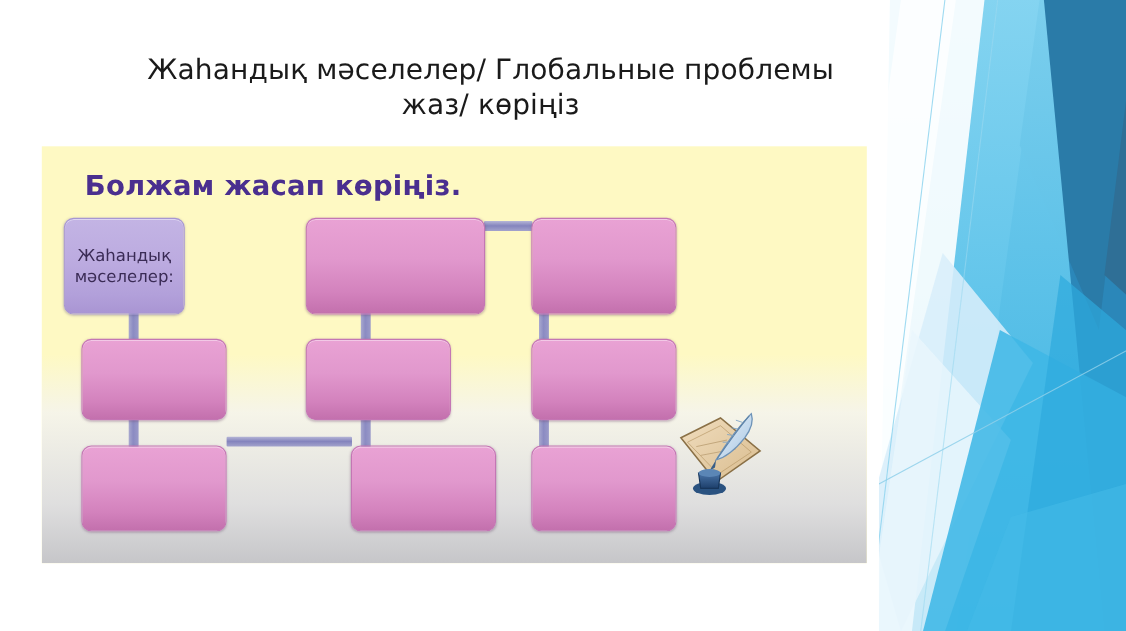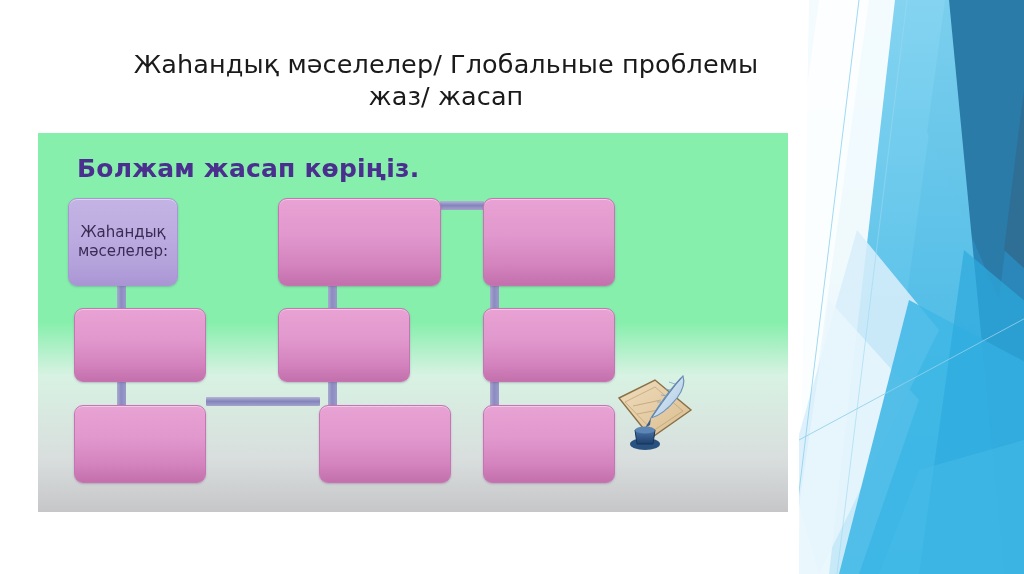--- a/index.html
+++ b/index.html
@@ -53,21 +53,21 @@
     white-space: nowrap;
   }
 
   
   #picture {
     position: absolute;
     left: 38px;
     top: 133px;
     width: 750px;
     height: 379px;
-    background: #86efac;
+    background: #fef9c3;
     overflow: hidden;
   }
   
   #picture-floor {
     position: absolute;
     left: 0;
     bottom: 0;
     width: 100%;
     height: 190px;
     background: linear-gradient(to bottom, rgba(255,255,255,0) 0%, rgba(243,243,245,0.75) 28%, rgba(221,221,224,0.95) 72%, #c6c6c9 100%);
@@ -171,21 +171,21 @@
       <line x1="60" y1="0" x2="-10" y2="574" stroke="#8fd4ef" stroke-width="1" opacity="0.85"></line>
       <line x1="108" y1="0" x2="38" y2="574" stroke="#9cd9f1" stroke-width="1" opacity="0.6"></line>
       <line x1="0" y1="440" x2="260" y2="300" stroke="#8fd0ea" stroke-width="1" opacity="0.85"></line>
 
       <polygon points="120,470 260,430 260,574 80,574" fill="#46bbe8" opacity="0.55"></polygon>
     </svg>
   </div>
 
   <div id="title-block">
     <div class="title-line">Жаһандық мәселелер/ Глобальные проблемы</div>
-    <div class="title-line">жаз/ жасап</div>
+    <div class="title-line">жаз/ көріңіз</div>
   </div>
 
   <div id="picture">
 
     <div id="picture-floor"></div>
 
     <div id="diagram-heading">Болжам жасап көріңіз.</div>
 
     <div class="conn" style="left:79px; top:150px; width:9px; height:26px;"></div>
 
@@ -196,21 +196,21 @@
     <div class="conn conn-h" style="left:402px; top:68px; width:44px; height:9px;"></div>
 
     <div class="conn" style="left:290px; top:150px; width:9px; height:26px;"></div>
 
     <div class="conn" style="left:290px; top:248px; width:9px; height:26px;"></div>
 
     <div class="conn" style="left:452px; top:150px; width:9px; height:26px;"></div>
 
     <div class="conn" style="left:452px; top:248px; width:9px; height:26px;"></div>
 
-    <div class="node node-lavender" style="left:30px; top:65px; width:110px; height:88px;">
+    <div class="node node-lavender" style="left:20px; top:65px; width:110px; height:88px;">
       <div class="node-label">Жаһандық
 мәселелер:</div>
     </div>
     <div class="node node-pink" style="left:240px; top:65px; width:163px; height:88px;"></div>
     <div class="node node-pink" style="left:445px; top:65px; width:132px; height:88px;"></div>
 
     <div class="node node-pink" style="left:36px; top:175px; width:132px; height:74px;"></div>
     <div class="node node-pink" style="left:240px; top:175px; width:132px; height:74px;"></div>
     <div class="node node-pink" style="left:445px; top:175px; width:132px; height:74px;"></div>
 

